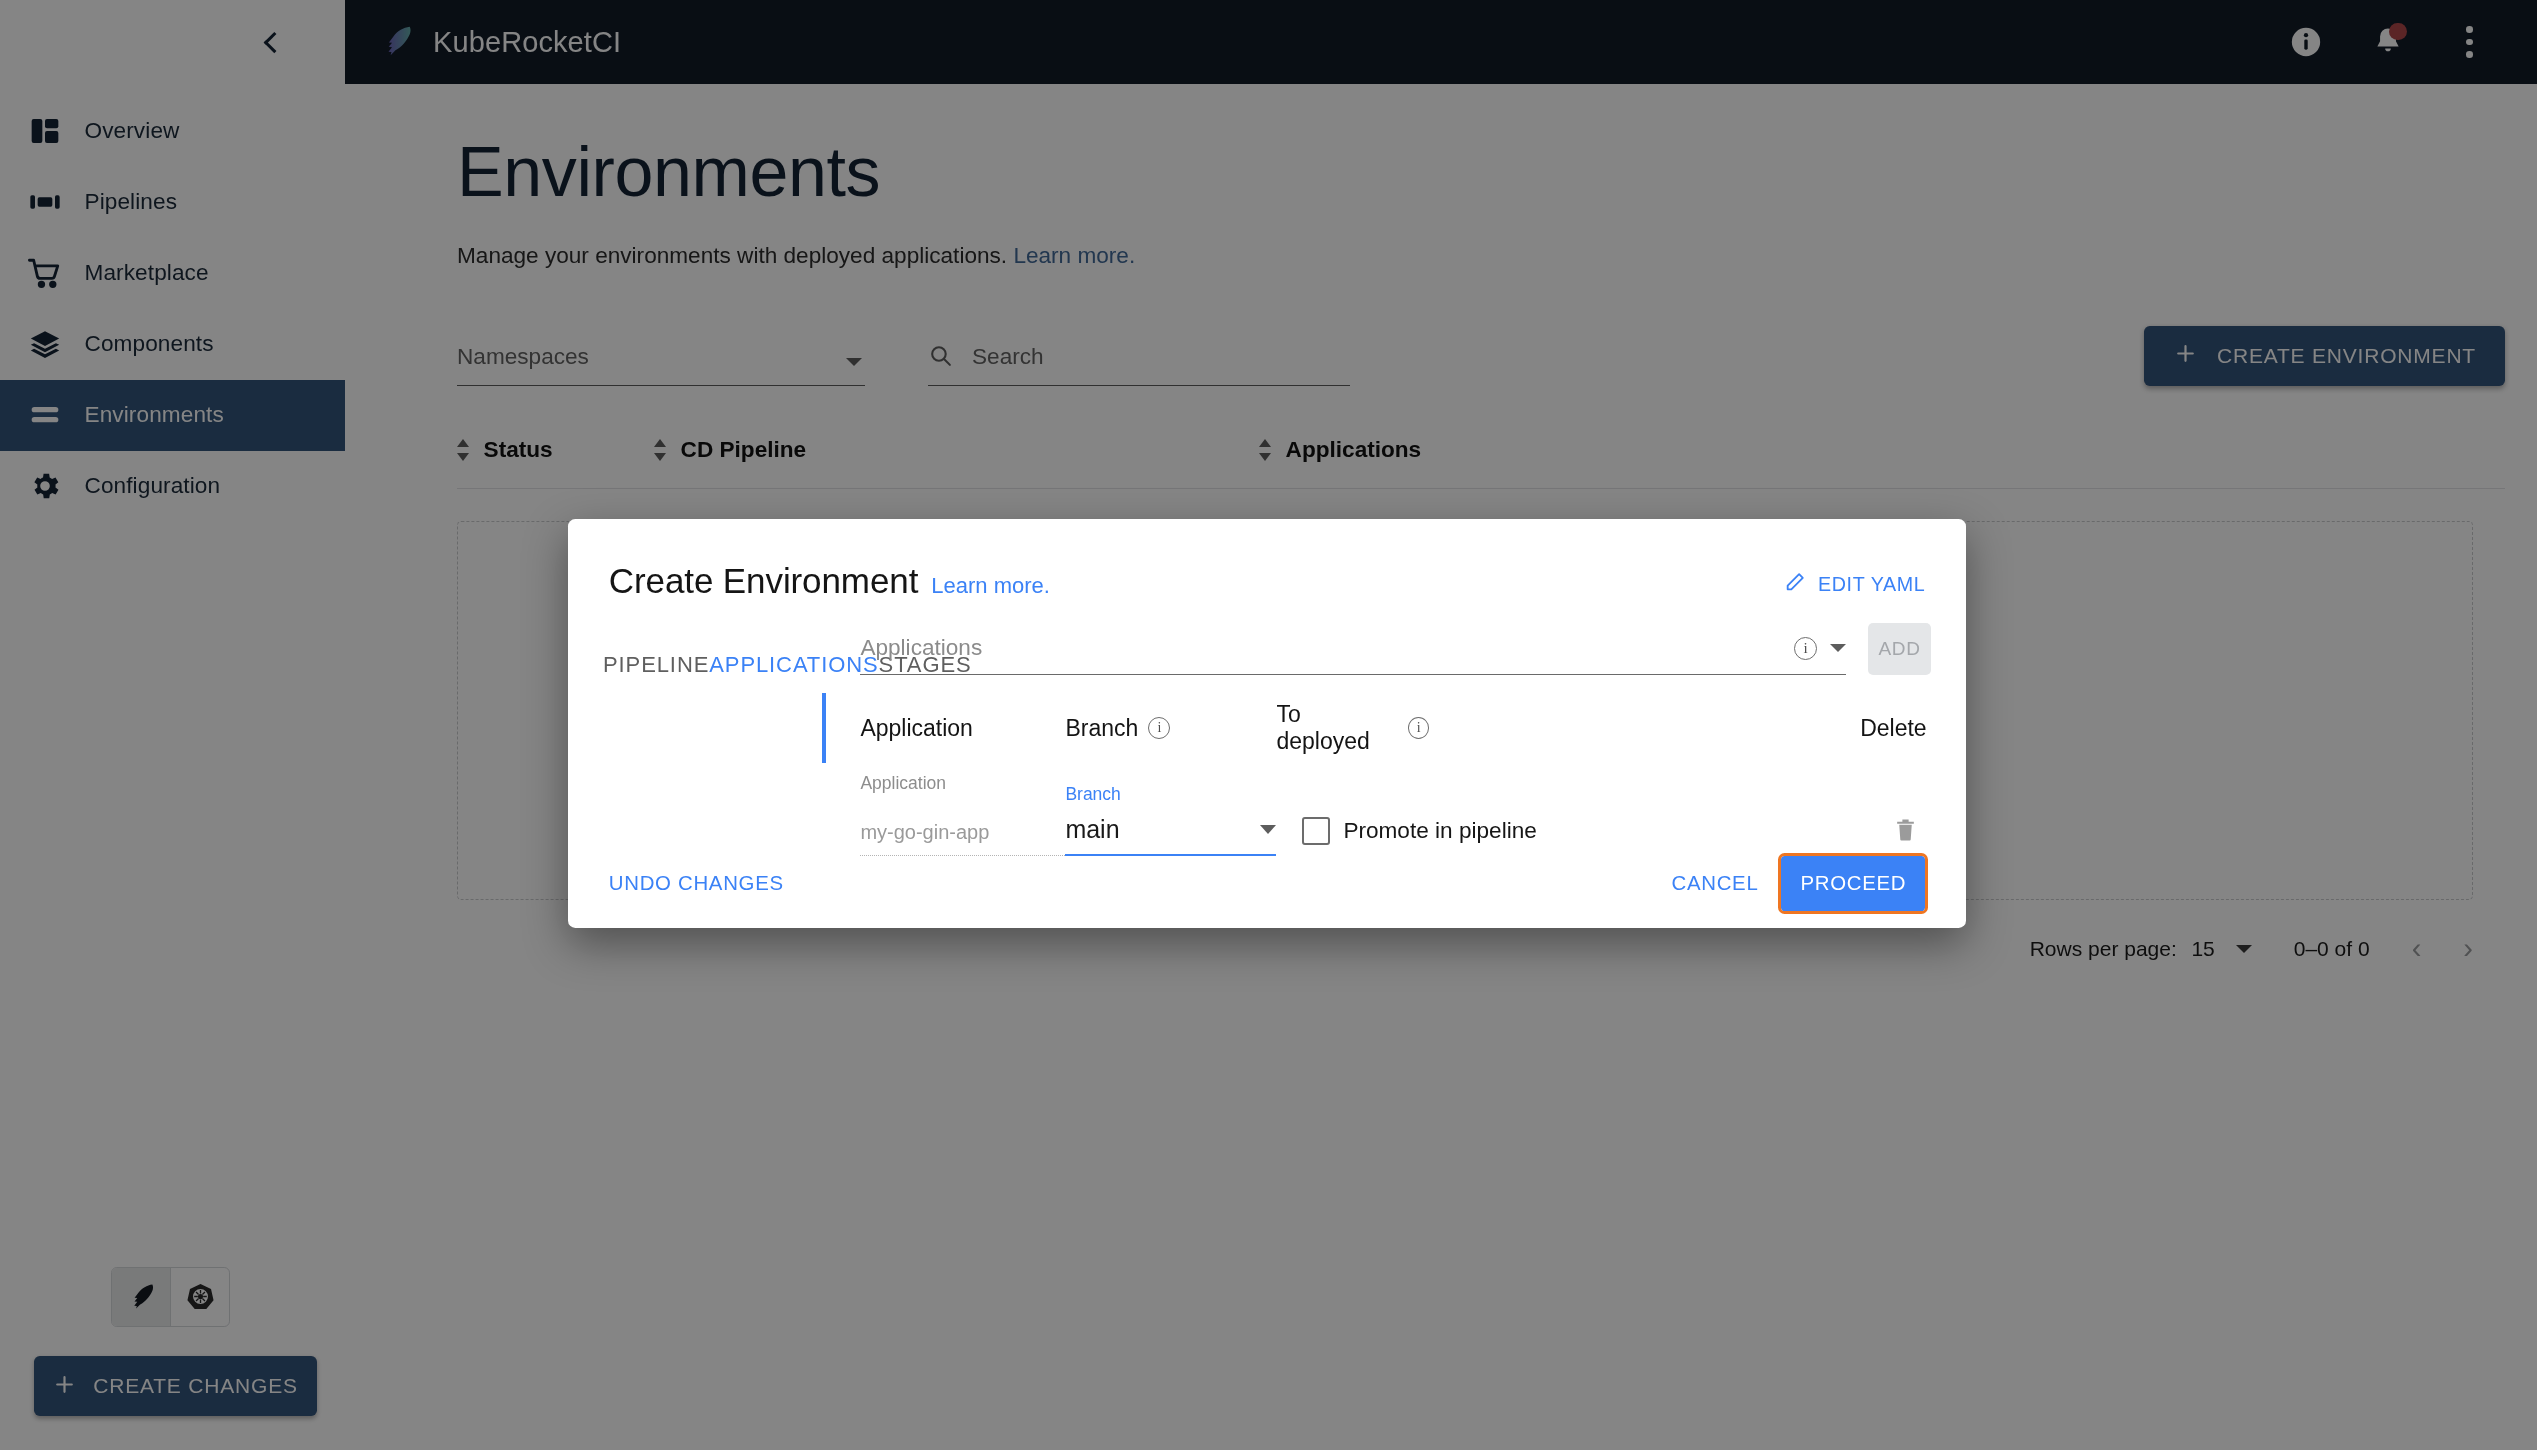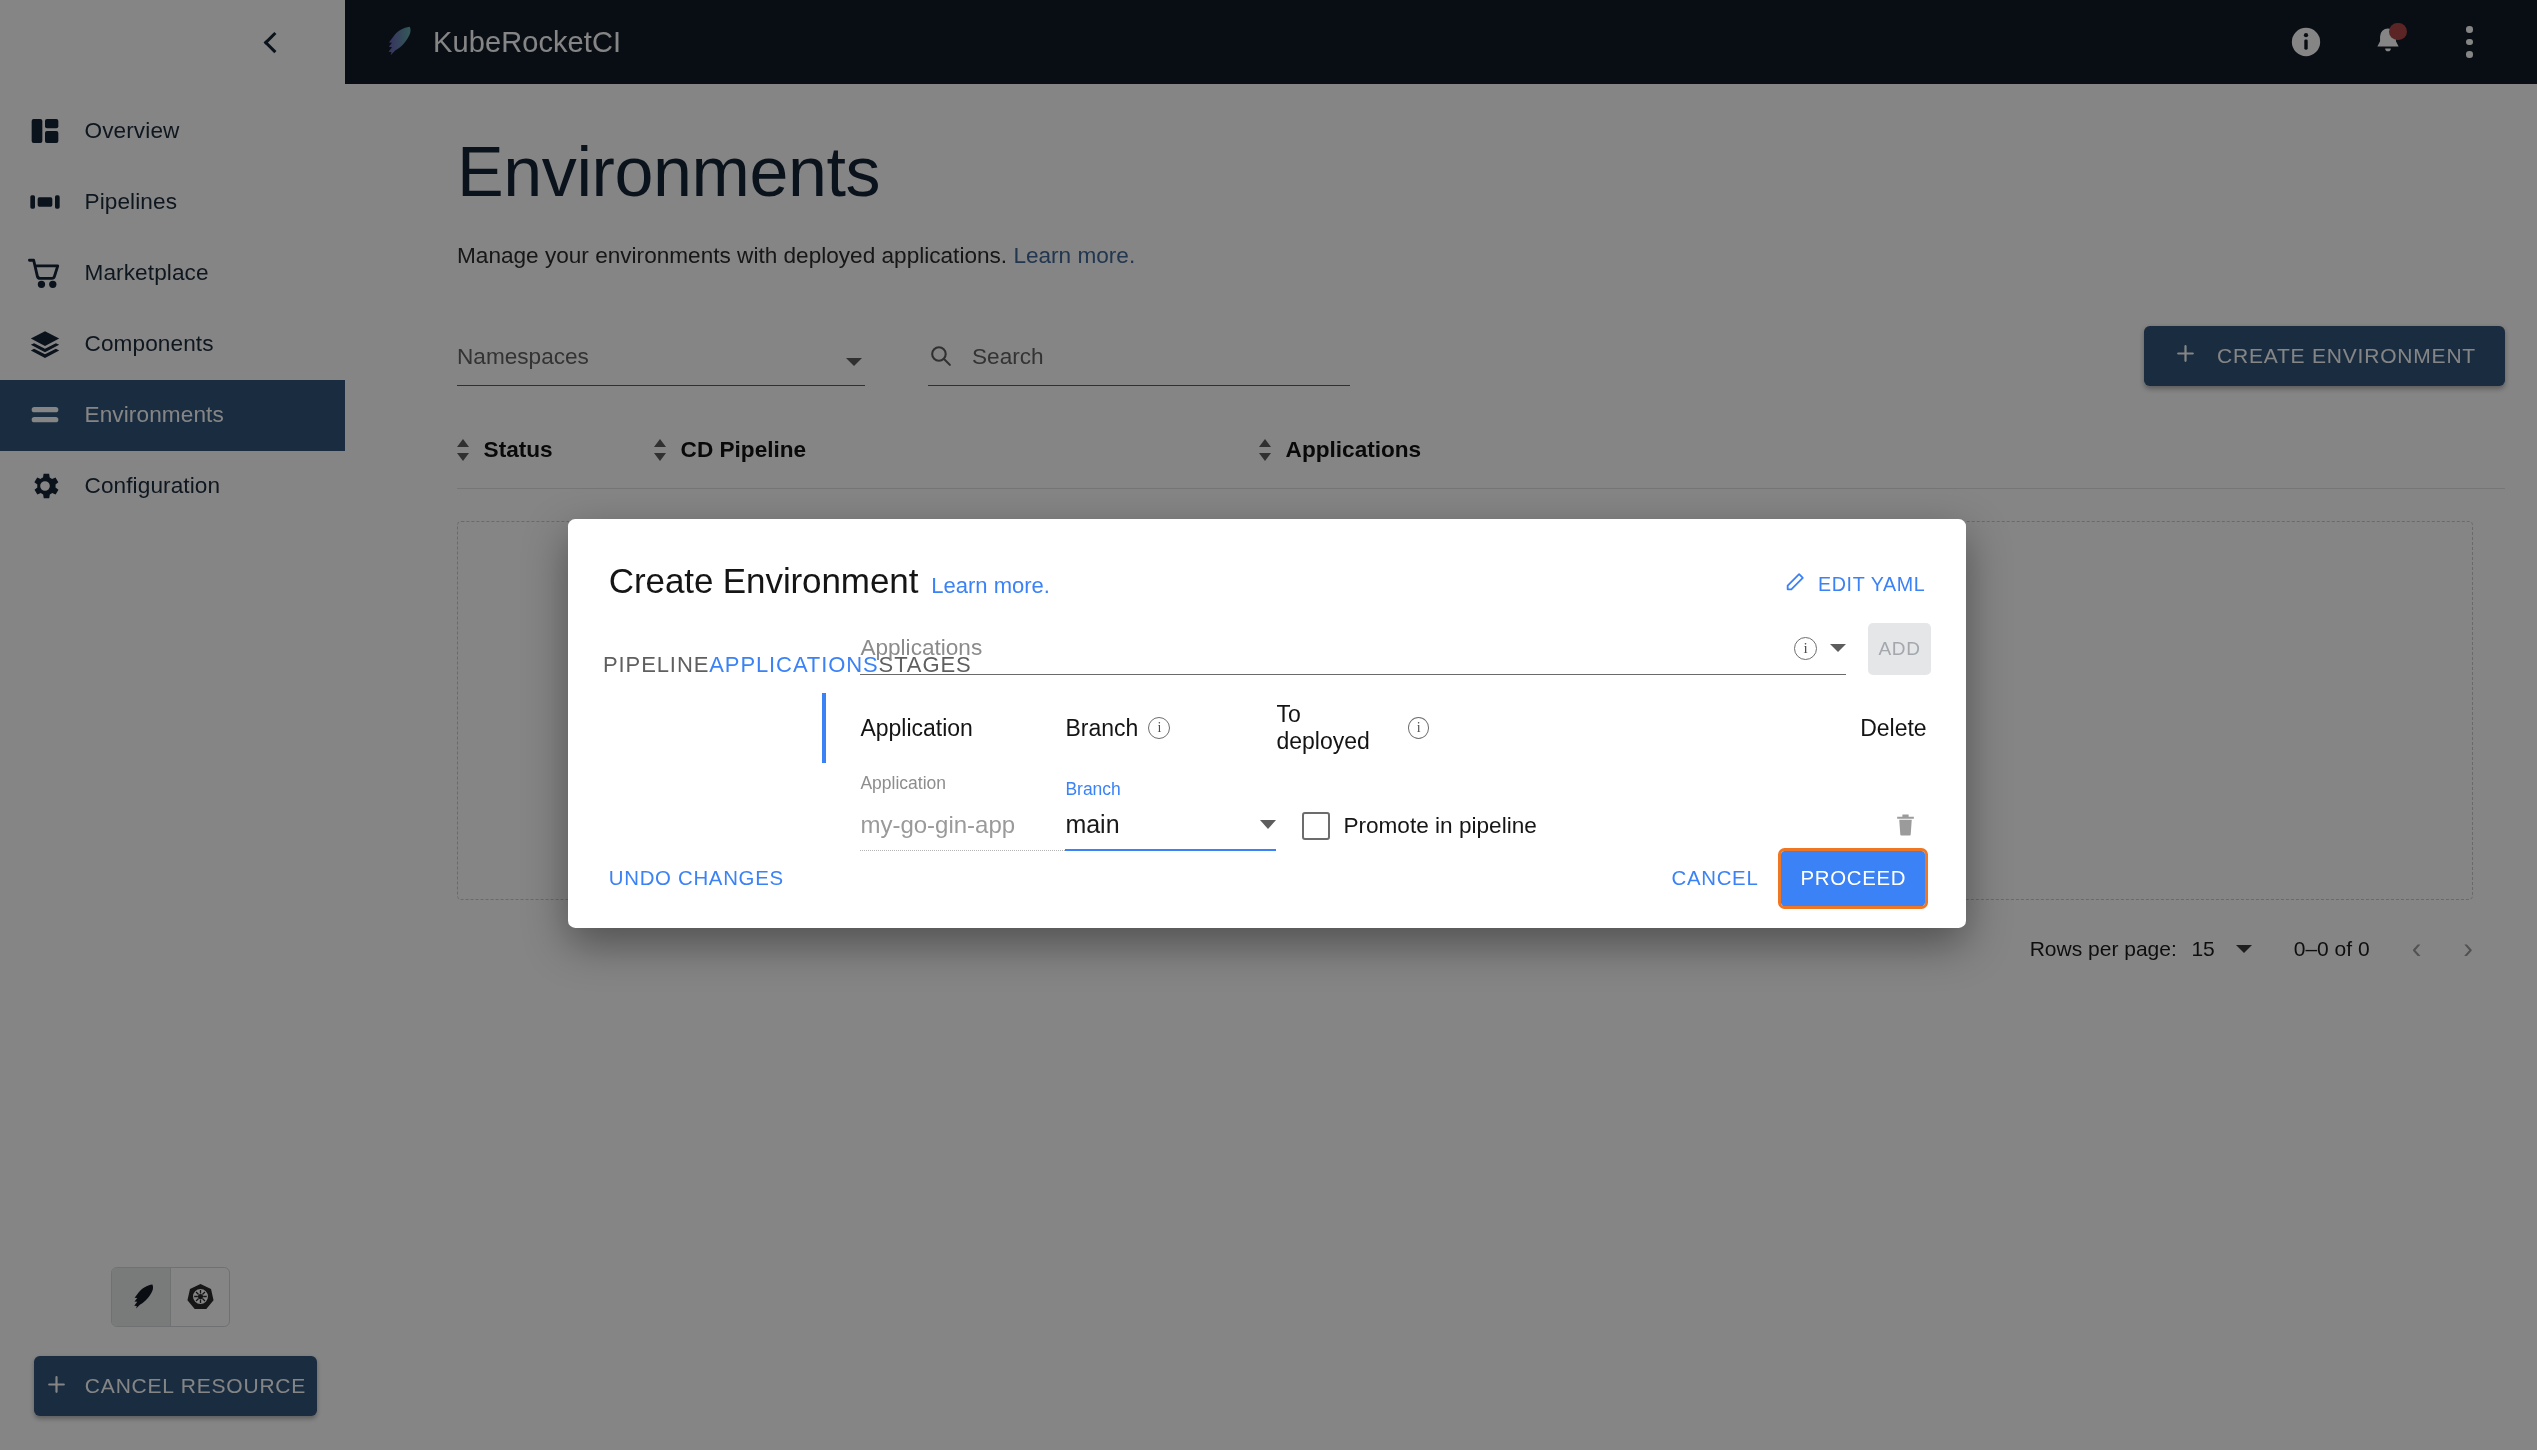--- a/index.html
+++ b/index.html
@@ -241,21 +241,21 @@
   .tbl-head { display: flex; align-items: center; margin-top: 26px; }
   .tbl-head .cell { font-size: 23px; color: #141414; display: flex; align-items: center; gap: 10.2px; }
   .c-app { width: 205px; }
   .c-branch { width: 211px; }
   .c-promote { width: 153px; }
 
   .tbl-row { display: flex; align-items: flex-end; margin-top: 17.5px; }
   .app-cell { width: 205px; }
   .app-cell .lbl { font-size: 17.5px; color: #8d8d8d; }
   .app-cell .val {
-    font-size: 24px; color: #9a9a9a; margin-top: 17px; padding-bottom: 11.7px;
+    font-size: 20px; color: #9a9a9a; margin-top: 27px; padding-bottom: 11.7px;
     border-bottom: 1.5px dotted #b4b4b4;
   }
   .branch-cell { width: 211px; margin-left: 0; }
   .branch-cell .lbl { font-size: 17.5px; color: #3b82f6; }
   .branch-cell .sel {
     display: flex; align-items: center; margin-top: 10.2px; padding-bottom: 10.2px;
     border-bottom: 2.2px solid #3b82f6; cursor: pointer;
   }
   .branch-cell .sel .v { font-size: 25px; color: #1a1a1a; }
   .branch-cell .sel .caret {
@@ -382,21 +382,21 @@
                 </svg>
             </span>
           </div>
         </div>
         <button class="create-resource">
           <span>
             <svg width="25" height="25" viewBox="0 0 24 24" fill="none" stroke="currentColor" stroke-width="2.1" stroke-linecap="round">
                 <path d="M12 5v14M5 12h14"></path>
               </svg>
           </span>
-          <span class="lbl">CANCEL RESOURCE</span>
+          <span class="lbl">CREATE CHANGES</span>
         </button>
       </div>
     </aside>
 
     <header class="topbar">
       <div class="brand">
         <span>
           <svg width="34" height="34" viewBox="0 0 24 24">
               <defs>
                 <linearGradient id="g1" x1="1" y1="1" x2="0" y2="1">

